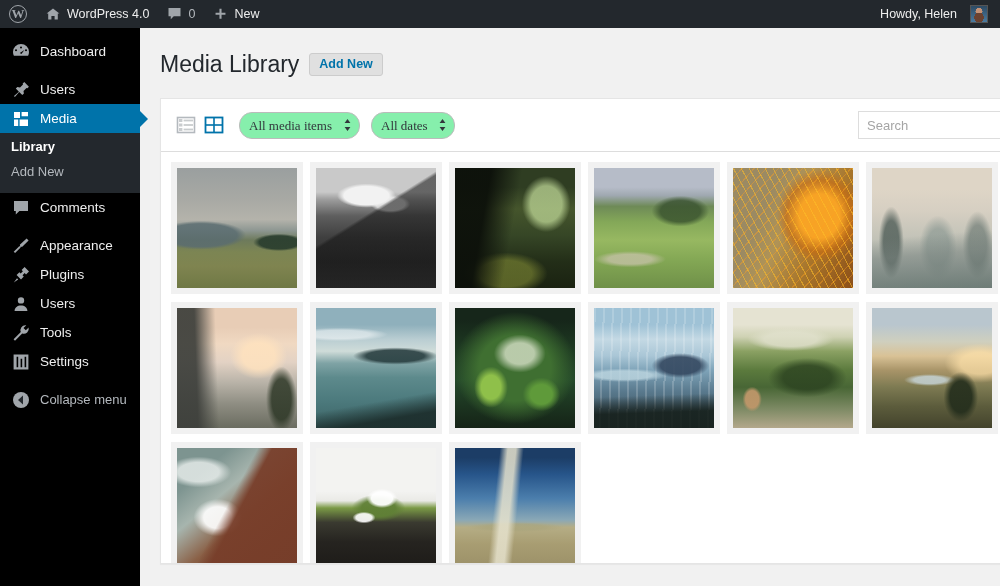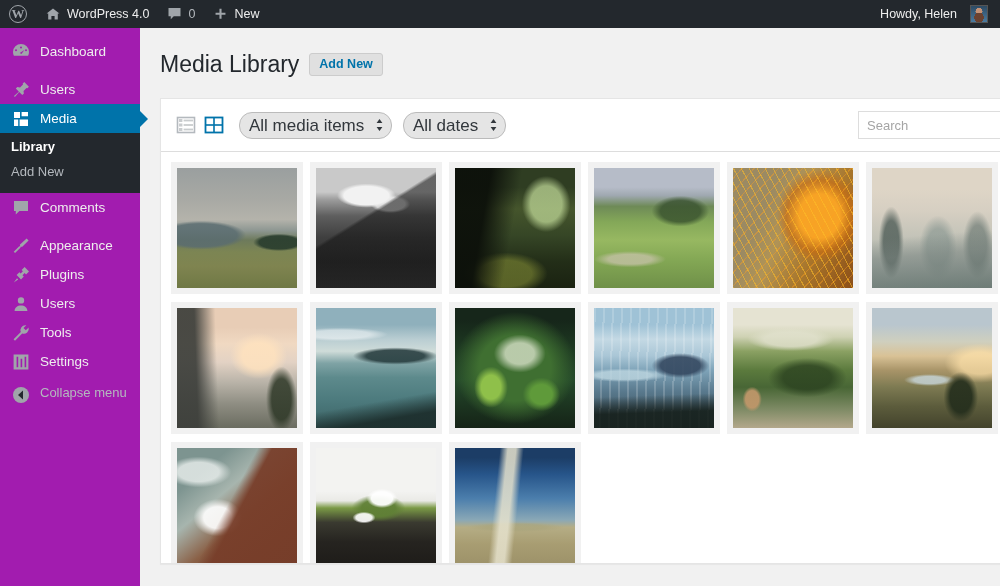--- a/index.html
+++ b/index.html
@@ -48,21 +48,21 @@
       radial-gradient(circle at 50% 72%, #6b4230 0 34%, transparent 35%),
       radial-gradient(circle at 50% 34%, #c59377 0 26%, transparent 27%),
       linear-gradient(#2d4a63, #4a7ba0);
     display: block;
   }
 
   
   #sidebar {
     position: absolute; top: 28px; left: 0;
     width: 140px; height: 558px;
-    background: #a21caf;
+    background: #000000;
     z-index: 30;
   }
   .menu-item {
     position: relative;
     display: flex; align-items: center; gap: 9px;
     height: 29px; padding: 0 0 0 11px;
     color: #eee; font-size: 13.5px;
     cursor: pointer;
   }
   .menu-item .mi-label { line-height: 1; }
@@ -80,21 +80,21 @@
   .menu-sep { height: 9px; }
 
   .submenu { background: #23282d; padding: 1px 0 9px 0; }
   .sub-item {
     display: block; padding: 5px 0 5px 11px;
     color: #b4b9be; font-size: 13px; cursor: pointer;
   }
   .sub-item.current { color: #fff; font-weight: bold; }
 
   .collapse {
-    display: flex; gap: 9px;
+    display: flex; align-items: center; gap: 9px;
     height: 29px; padding-left: 11px; margin-top: 9px;
     color: #b4b9be; font-size: 13px; cursor: pointer;
   }
   .collapse-ico { width: 20px; height: 20px; flex: 0 0 20px; fill: #a0a5aa; }
 
   
   #content {
     position: absolute; top: 28px; left: 140px;
     width: 992px; height: 558px;
     background: #f1f1f1;
@@ -164,23 +164,23 @@
   }
   .vs-ico { width: 20px; height: 20px; display: block; }
 
   .wp-select {
     -webkit-appearance: none; appearance: none;
     height: 27px;
     padding: 0 26px 0 9px;
     margin-right: 11px;
     border: 1px solid #bbb;
     border-radius: 13px;
-    background: #e5e5e5;
-    font-family: Liberation Sans, sans-serif;
-    font-size: 17px; color: #32373c;
+    background: #86efac;
+    font-family: Liberation Serif, serif;
+    font-size: 13px; color: #32373c;
     cursor: pointer;
     position: relative;
   }
   .select-wrap { position: relative; display: inline-block; }
   .select-wrap .dbl-arrow {
     position: absolute; right: 20px; top: 50%; margin-top: -6px;
     width: 7px; height: 12px; pointer-events: none;
   }
 
   .search-box {

